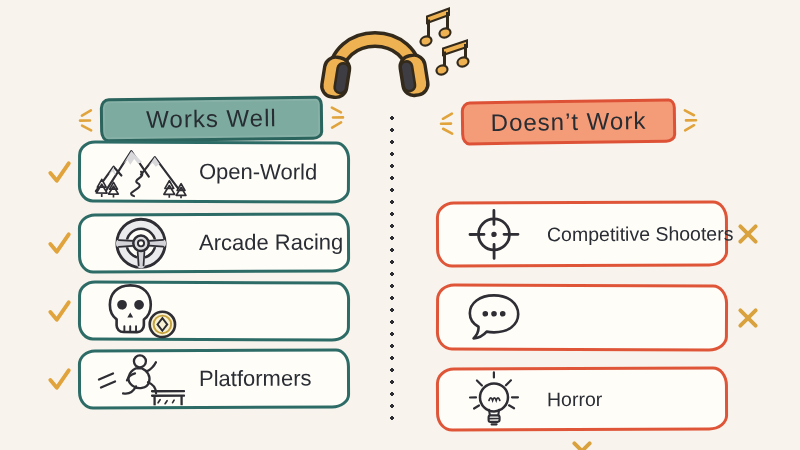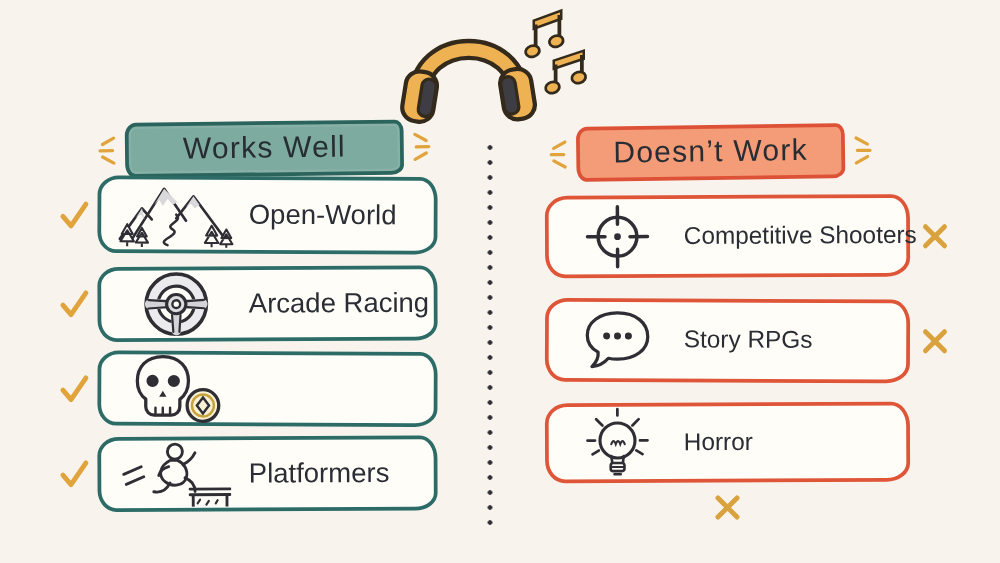--- a/index.html
+++ b/index.html
@@ -40,21 +40,21 @@
   
   .divider{
     position:absolute;left:390px;top:112px;width:4px;height:316px;
     background-image:radial-gradient(circle, #2c2c33 1.7px, transparent 1.9px);
     background-size:4px 12px;background-repeat:repeat-y;background-position:center top;
   }
 
   
   .row{position:absolute;display:flex;align-items:center;}
   .row.left{left:40px;}
-  .row.right{left:436px;}
+  .row.right{left:436px;margin-top:45px;}
   .mark{width:38px;display:flex;align-items:center;justify-content:center;flex:0 0 38px;}
   .mark.xmark{flex:0 0 40px;width:40px;}
 
   .card{
     background:#fffdf8;display:flex;align-items:center;
     padding:0 12px;box-sizing:border-box;height:100%;
   }
   .card.teal{
     width:272px;border:3px solid #2c6b66;
     border-radius:17px 14px 18px 15px / 15px 18px 14px 17px;
@@ -291,21 +291,20 @@
   <div class="row right" style="top:239px;height:67px;">
     <div class="card salmon tilt-a">
       <span class="icon-box">
         <svg width="60" height="54" viewBox="0 0 62 54">
           <path d="M31,4 C16,4 6,12 6,22.5 c0,6 3.5,11 9,14 c0.5,4.5 -1.5,8.5 -5,12 c5.5,-0.5 10.5,-3.5 13.5,-7 c2.4,0.5 4.9,0.7 7.5,0.7 c15,0 25,-8 25,-18.7 C56,12 46,4 31,4 Z" fill="#fffdf8" stroke="#2e2e34" stroke-width="2.7" stroke-linejoin="round"></path>
           <circle cx="22" cy="23" r="2.9" fill="#2e2e34"></circle>
           <circle cx="31" cy="23" r="2.9" fill="#2e2e34"></circle>
           <circle cx="40" cy="23" r="2.9" fill="#2e2e34"></circle>
         </svg>
       </span>
-      <span class="card-label">Story RPGs</span>
     </div>
     <span class="mark xmark">
       <svg width="24" height="24" viewBox="0 0 22 22">
           <g stroke="#daa23e" stroke-width="3.6" stroke-linecap="round">
             <path d="M4,4 L18,18"></path>
             <path d="M18,4 L4,18"></path>
           </g>
         </svg>
     </span>
   </div>

